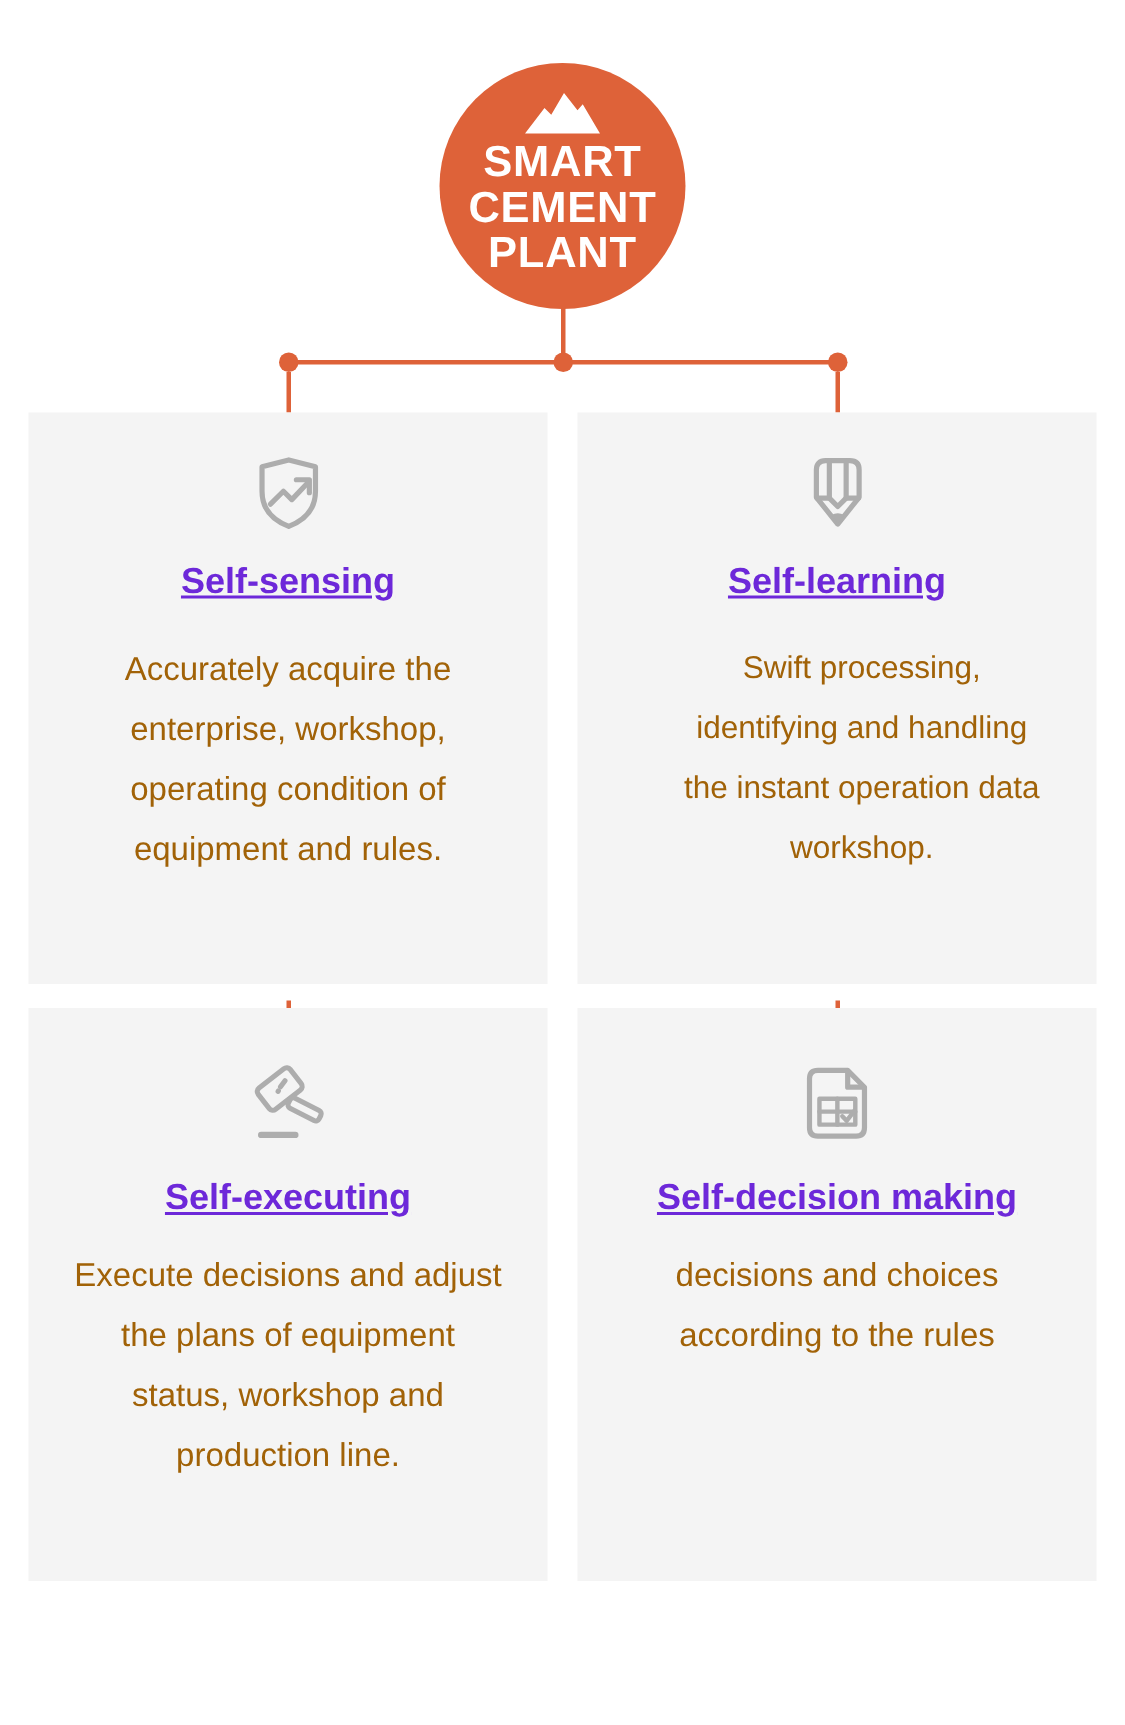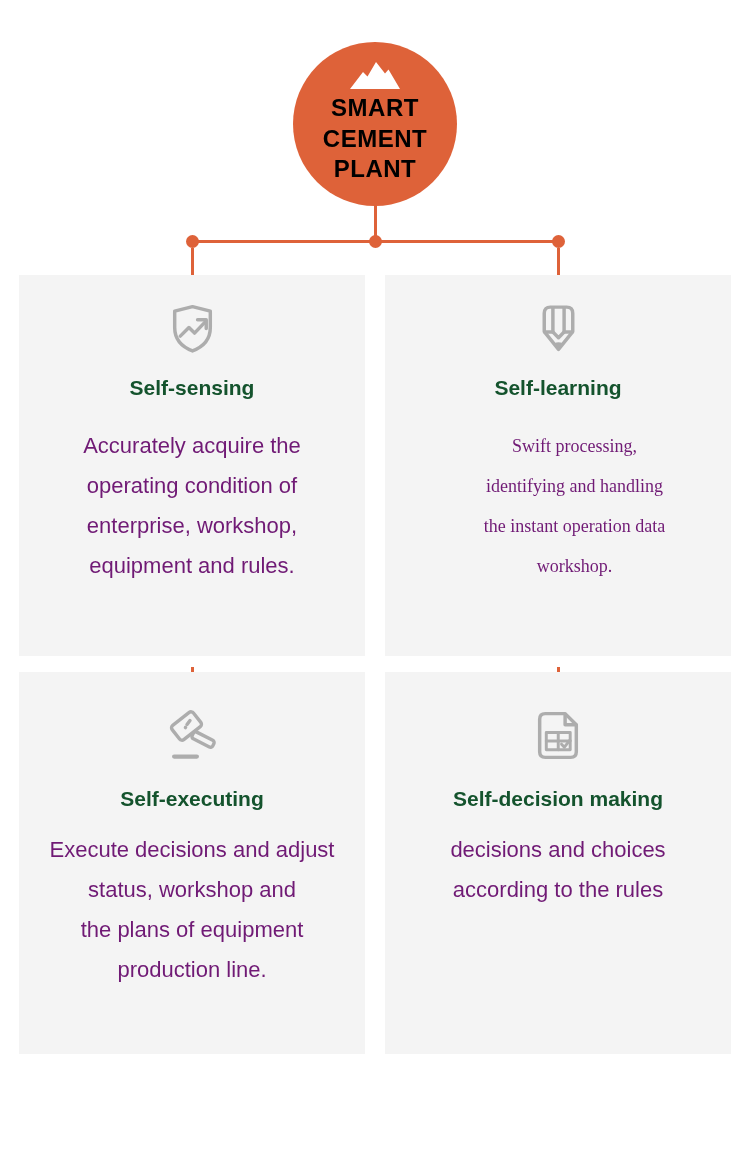--- a/index.html
+++ b/index.html
@@ -9,21 +9,21 @@
     overflow:hidden;
   }
   
   .hub {
     position:absolute; left:293px; top:42px; width:164px; height:164px;
     border-radius:50%; background:#DE6239;
     display:flex; flex-direction:column; align-items:center;
   }
   .hub .mountain { margin-top:17px; }
   .hub-text {
-    margin-top:2px; color:#000000; font-weight:bold; font-size:24px;
+    margin-top:2px; color:#ffffff; font-weight:bold; font-size:29px;
     line-height:30.5px; text-align:center; letter-spacing:0.5px;
   }
   
   .cline { position:absolute; background:#DE6239; }
   .dot {
     position:absolute; width:13px; height:13px; border-radius:50%;
     background:#DE6239;
   }
   
   .card {
@@ -33,30 +33,30 @@
   .card-r1 { top:275px; height:381px; }
   .card-r2 { top:672px; height:382px; }
   .col-left  { left:19px; }
   .col-right { left:385px; }
   .icon-wrap {
     height:57px; display:flex; align-items:center; justify-content:center;
   }
   .card-r1 .icon-wrap { margin-top:25px; }
   .card-r2 .icon-wrap { margin-top:35px; }
   .card-title {
-    margin:14px 0 0; font-size:21px; line-height:34px;
-    font-weight:bold; color:#14532d;
+    margin:14px 0 0; font-size:24px; line-height:34px;
+    font-weight:bold; color:#6d28d9;text-decoration:underline;
   }
   .card-r2 .card-title { margin-top:18px; }
   .card-body {
-    margin-top:21px; font-size:22px; line-height:40px; color:#701a75;
+    margin-top:21px; font-size:22px; line-height:40px; color:#a16207;
     padding:0 8px;
   }
   .card-r2 .card-body { margin-top:14px; }
-  .alt-face { font-family:Liberation Serif, serif; font-size:18px;margin-left:33px; }
+  .alt-face { font-family:Liberation Sans, sans-serif; font-size:21px;margin-left:33px; }
   .icon-svg { display:block; }
 </style>
 </head>
 <body>
 
 <div class="stage">
 
   <div class="hub">
     <svg class="mountain" width="52" height="32" viewBox="0 0 52 32">
       <path d="M1 30 L14 13 L18.5 17.5 L27 3 L36 14.5 L39.5 10.5 L51 30 Z" fill="#ffffff"></path>
@@ -84,22 +84,22 @@
         <g fill="none" stroke="#ADADAD" stroke-width="3.4" stroke-linejoin="round" stroke-linecap="round">
           <path d="M28 6.5 L45.5 11 V27 C45.5 38.5 38.5 46 28 50 C17.5 46 10.5 38.5 10.5 27 V11 Z"></path>
           <polyline points="16 35.5 24.5 27 30 32.5 40.5 21.5"></polyline>
           <polyline points="33 19.5 41.5 19.5 41.5 28"></polyline>
         </g>
       </svg>
     </div>
     <h3 class="card-title">Self-sensing</h3>
     <div class="card-body">
       <div>Accurately acquire the</div>
+      <div>enterprise, workshop,</div>
       <div>operating condition of</div>
-      <div>enterprise, workshop,</div>
       <div>equipment and rules.</div>
     </div>
   </div>
 
   <div class="card card-r1 col-right">
     <div class="icon-wrap">
       <svg class="icon-svg" width="57" height="57" viewBox="0 0 56 56">
         <g fill="none" stroke="#ADADAD" stroke-width="3.4" stroke-linejoin="round" stroke-linecap="round">
           <path d="M20 7 H36 Q42 7 42 13 V31 L28 48.5 L14 31 V13 Q14 7 20 7 Z"></path>
           <line x1="22.5" y1="7.5" x2="22.5" y2="31.5"></line>
@@ -126,22 +126,22 @@
           <line x1="29" y1="13.5" x2="26" y2="17.5"></line>
           <line x1="24.6" y1="20.3" x2="24.4" y2="20.6"></line>
           <rect x="33.5" y="24" width="23" height="7.5" rx="2.5" transform="rotate(27 33.5 24)"></rect>
         </g>
         <rect x="11" y="47.5" width="27" height="4.2" rx="2.1" fill="#ADADAD"></rect>
       </svg>
     </div>
     <h3 class="card-title">Self-executing</h3>
     <div class="card-body">
       <div>Execute decisions and adjust</div>
+      <div>the plans of equipment</div>
       <div>status, workshop and</div>
-      <div>the plans of equipment</div>
       <div>production line.</div>
     </div>
   </div>
 
   <div class="card card-r2 col-right">
     <div class="icon-wrap">
       <svg class="icon-svg" width="57" height="57" viewBox="0 0 56 56">
         <g fill="none" stroke="#ADADAD" stroke-width="3.4" stroke-linejoin="round" stroke-linecap="round">
           <path d="M15 6.5 H34.5 L45.5 17.5 V44 Q45.5 49.5 40 49.5 H15 Q9.5 49.5 9.5 44 V12 Q9.5 6.5 15 6.5 Z"></path>
           <polyline points="34.5 7 34.5 17.5 45 17.5"></polyline>

